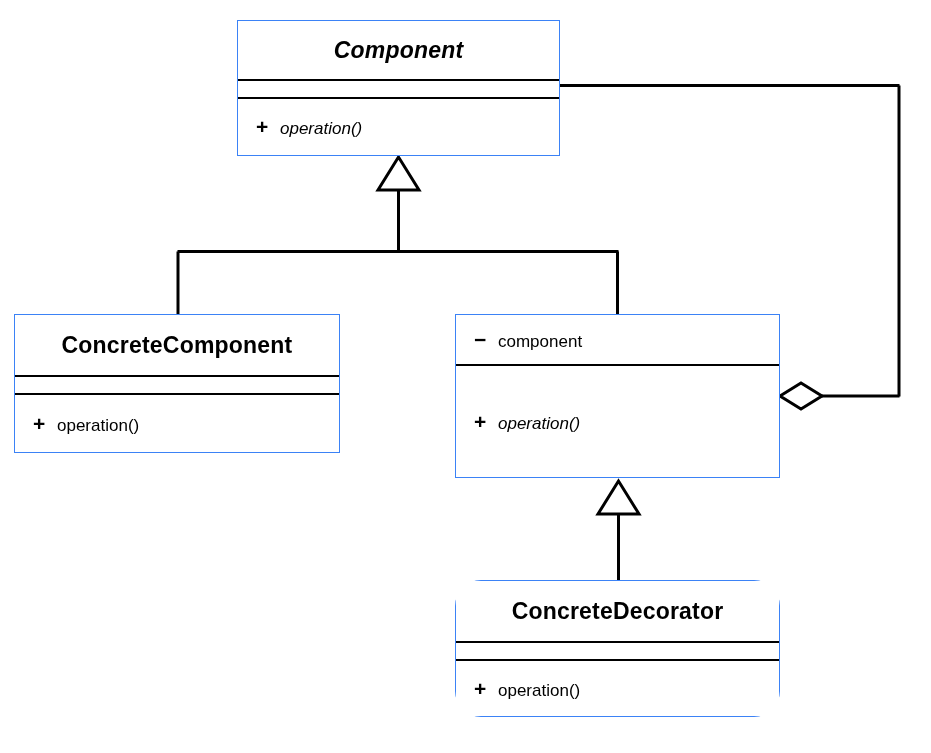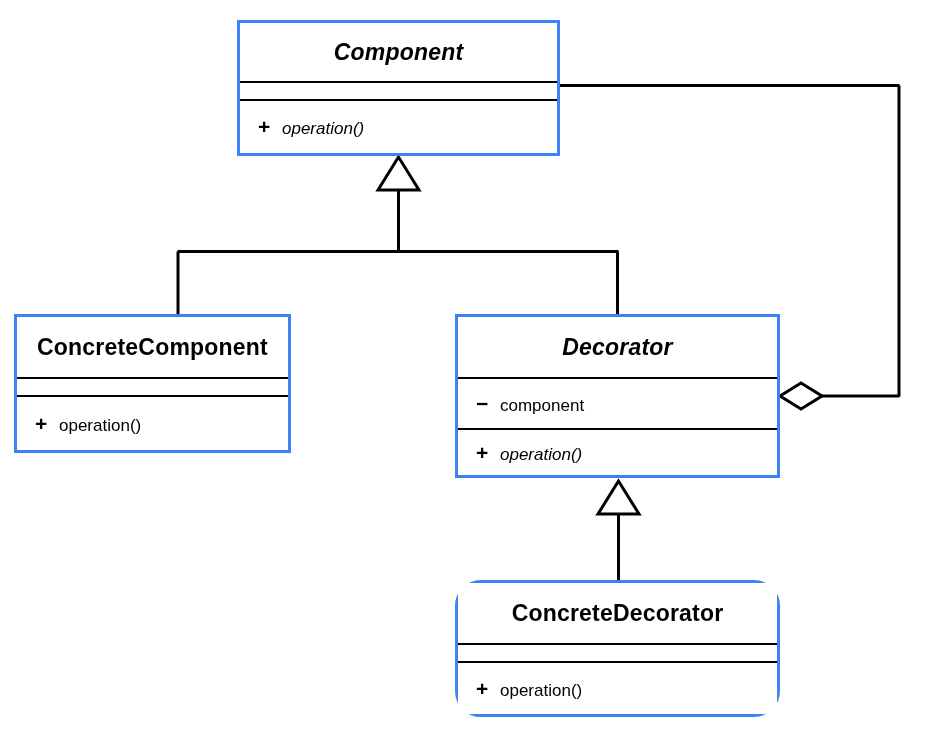--- a/index.html
+++ b/index.html
@@ -28,21 +28,21 @@
     width: 931px;
     height: 753px;
     pointer-events: none;
   }
 
   
   .uml-class {
     position: absolute;
     box-sizing: border-box;
     background: #ffffff;
-    border: 3px solid #3b82f6;
+    border: 1px solid #3b82f6;
     display: flex;
     flex-direction: column;
     z-index: 2;
   }
   .uml-name-compartment {
     box-sizing: border-box;
     display: flex;
     align-items: center;
     justify-content: center;
     border-bottom: 2px solid #000000;
@@ -144,37 +144,34 @@
     </div>
     <div class="uml-attr-compartment is-empty" style="height:18px;"></div>
     <div class="uml-op-compartment">
       <div class="uml-member">
         <span class="uml-visibility">+</span>
         <span class="uml-member-label abstract">operation()</span>
       </div>
     </div>
   </div>
 
-  <div class="uml-class" style="left:14px; top:314px; width:277px; height:139px;">
+  <div class="uml-class" style="left:14px; top:314px; width:326px; height:139px;">
     <div class="uml-name-compartment" style="height:62px;">
       <span class="uml-class-name">ConcreteComponent</span>
     </div>
     <div class="uml-attr-compartment is-empty" style="height:18px;"></div>
     <div class="uml-op-compartment">
       <div class="uml-member">
         <span class="uml-visibility">+</span>
         <span class="uml-member-label">operation()</span>
       </div>
     </div>
   </div>
 
   <div class="uml-class" style="left:455px; top:314px; width:325px; height:164px;">
-    <div class="uml-name-compartment" style="height:62px;">
-      <span class="uml-class-name abstract">Decorator</span>
-    </div>
     <div class="uml-attr-compartment" style="height:51px;">
       <div class="uml-member">
         <span class="uml-visibility">−</span>
         <span class="uml-member-label">component</span>
       </div>
     </div>
     <div class="uml-op-compartment">
       <div class="uml-member">
         <span class="uml-visibility">+</span>
         <span class="uml-member-label abstract">operation()</span>

